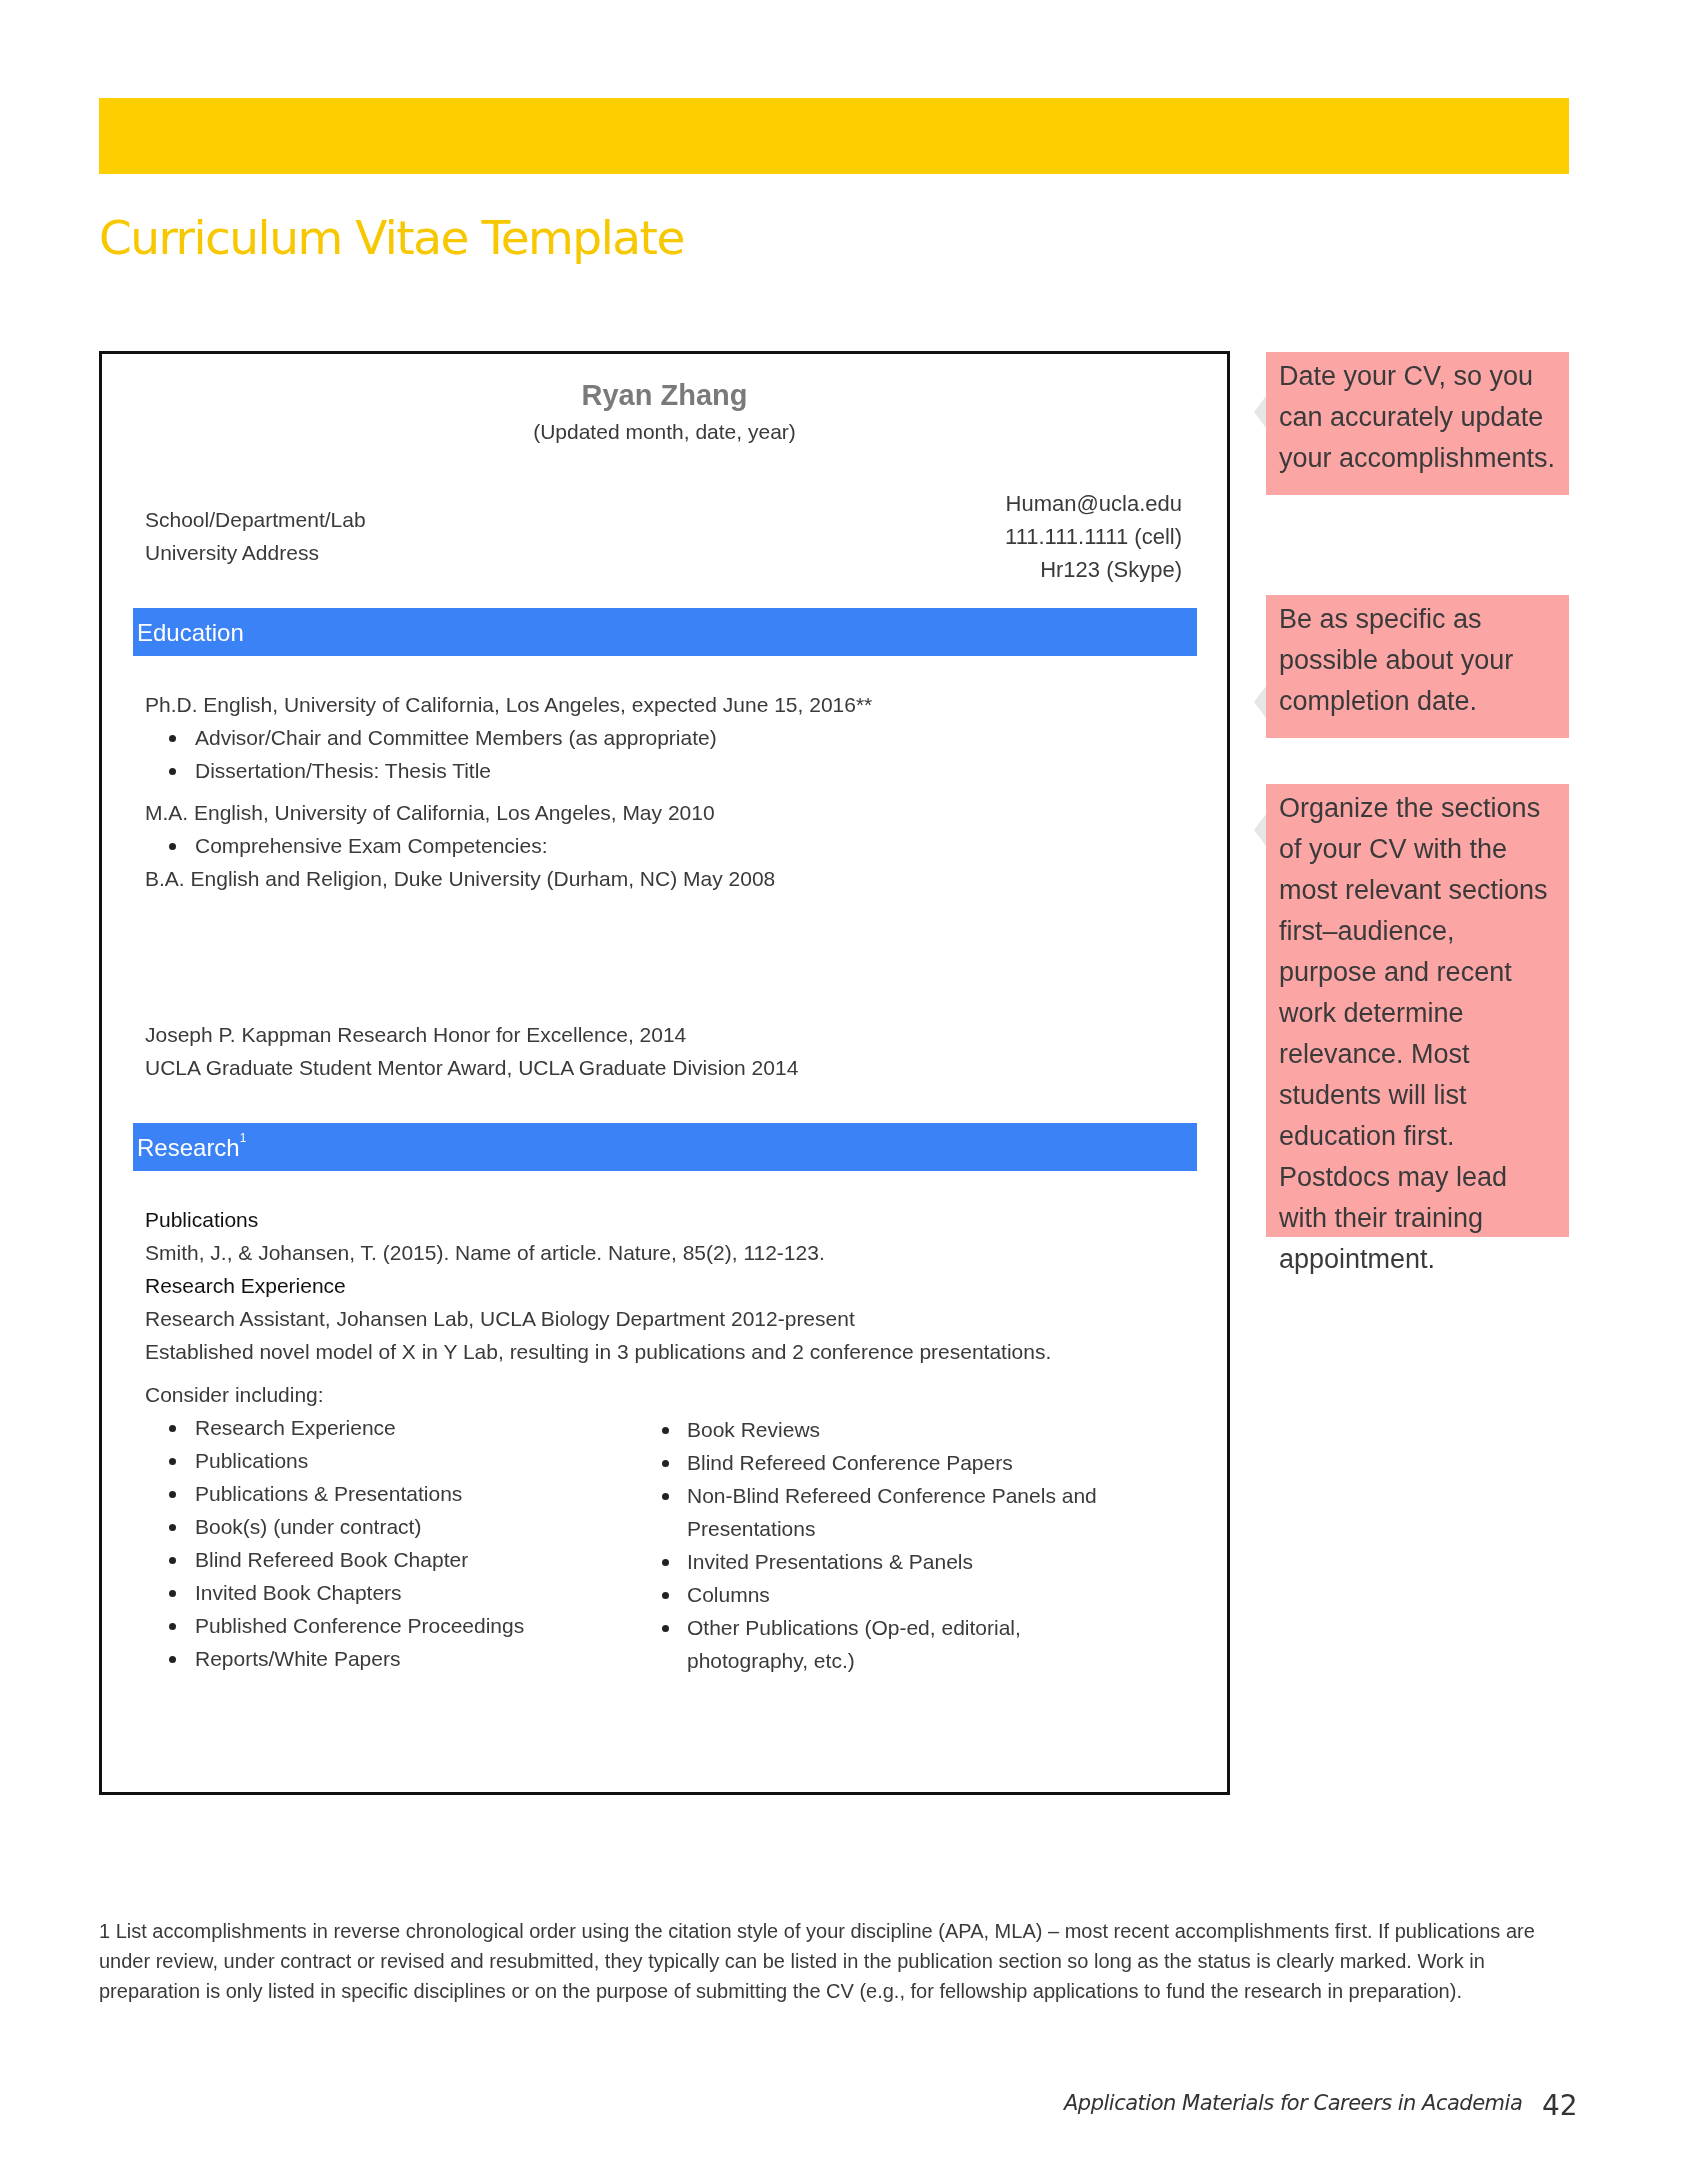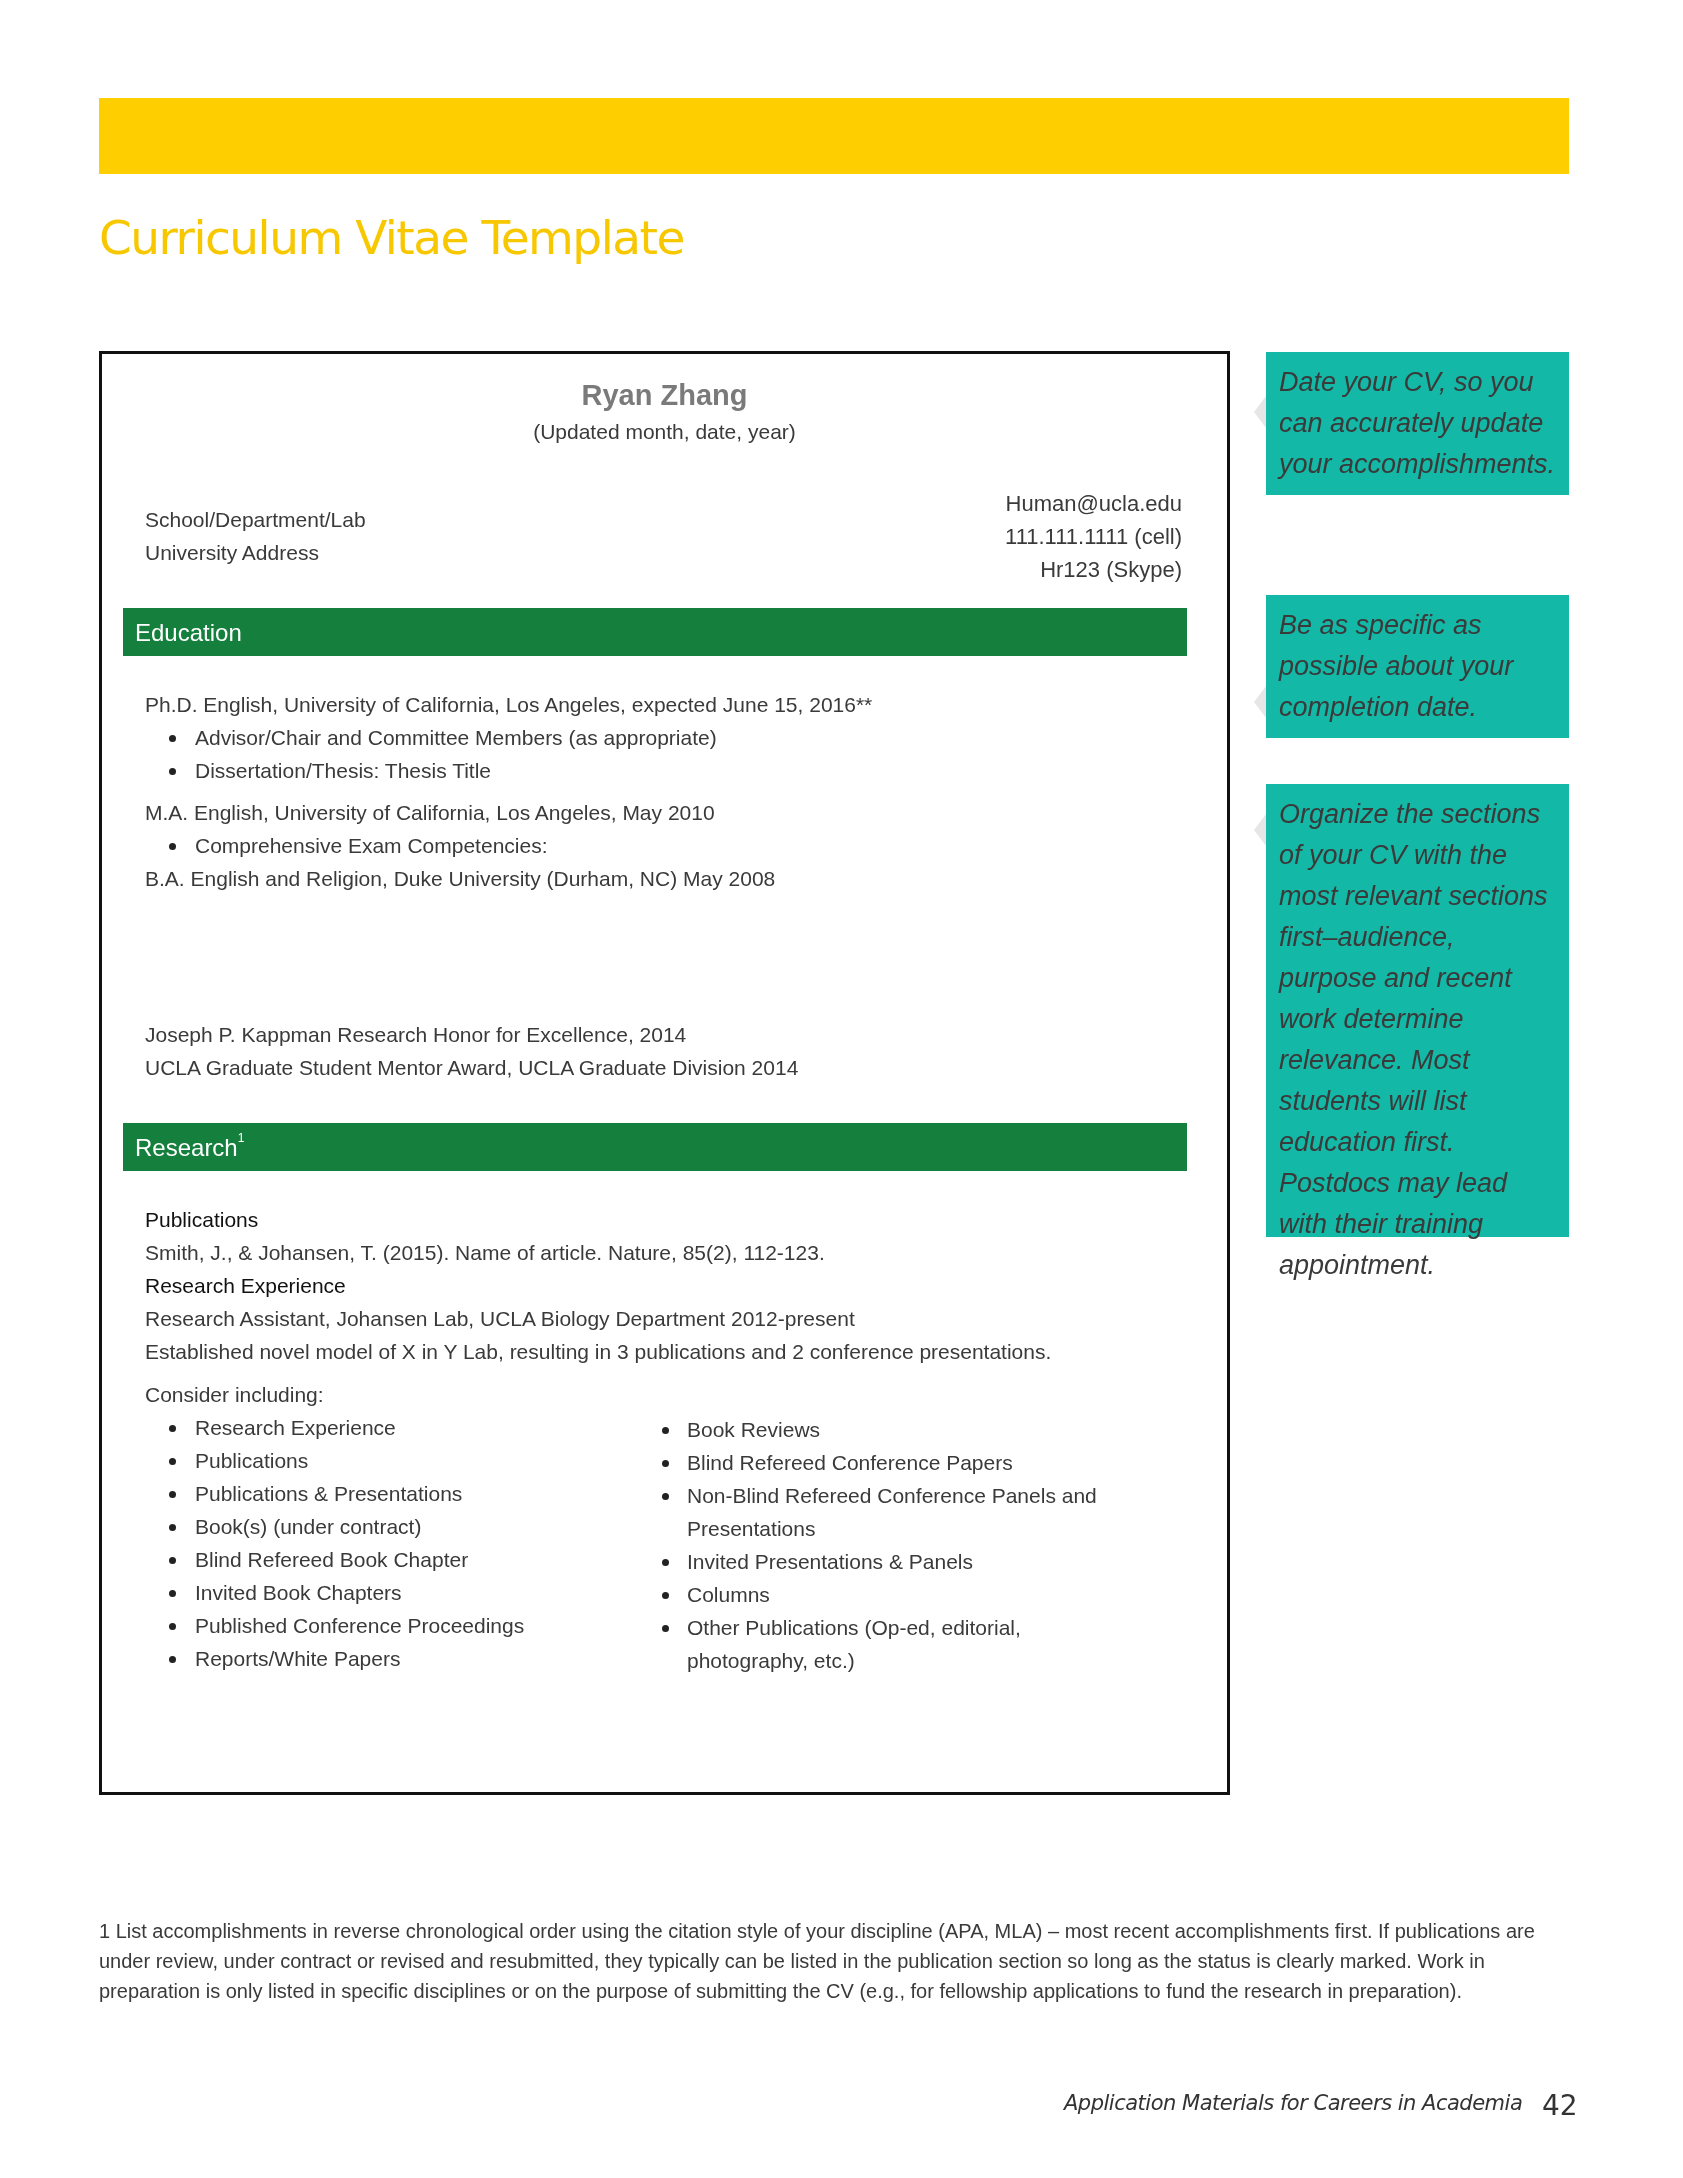--- a/index.html
+++ b/index.html
@@ -8,34 +8,34 @@
   .abs { position:absolute; }
   .yellow-bar { left:99px; top:98px; width:1470px; height:76px; background:#FFCE00; }
   .title { left:99px; top:210px; font-family:"DejaVu Sans", sans-serif; font-size:47px;
            color:#F7C700; letter-spacing:-1.5px; white-space:nowrap; }
   .cv-box { left:99px; top:351px; width:1125px; height:1438px; border:3px solid #111;
             box-sizing:content-box; }
   .name { left:0; width:100%; top:25px; text-align:center; font-size:29px; font-weight:bold; color:#7a7a7a; }
   .updated { left:0; width:100%; top:66px; text-align:center; font-size:21px; color:#3a3a3a; }
   .addr { left:43px; font-size:21px; line-height:33px; }
   .contact { right:45px; text-align:right; font-size:22px; line-height:33px; }
-  .sec-bar { left:21px; width:1064px; height:48px; background:#15803d; color:#ffffff;
-             font-size:24px; line-height:50px; padding-left:12px; box-sizing:border-box; }
+  .sec-bar { left:31px; width:1064px; height:48px; background:#3b82f6; color:#ffffff;
+             font-size:24px; line-height:50px; padding-left:4px; box-sizing:border-box; }
   .sec-bar sup { font-size:12px; vertical-align:top; line-height:30px; }
   .line { left:43px; font-size:21px; line-height:33px; white-space:nowrap; }
   .bul { position:relative; padding-left:50px; }
   .bul::before { content:""; position:absolute; left:24px; top:14px; width:7px; height:7px;
                  border-radius:50%; background:#222; }
   .dark { color:#111; }
   ul.plain { list-style:none; margin:0; padding:0; }
   .col2 { left:560px; font-size:21px; line-height:33px; width:475px; }
   .col2 .bul { padding-left:25px; }
   .col2 .bul::before { left:0; }
-  .callout { left:1266px; width:303px; background:#14b8a6; color:#3a3a3a; font-size:27px;
-             line-height:41px; padding:10px 10px 10px 13px; box-sizing:border-box;font-style:italic; }
+  .callout { left:1266px; width:303px; background:#fca5a5; color:#3a3a3a; font-size:27px;
+             line-height:41px; padding:4px 10px 10px 13px; box-sizing:border-box; }
   .callout::before { content:""; position:absolute; left:-12px; width:0; height:0;
              border-top:16px solid transparent; border-bottom:16px solid transparent;
              border-right:12px solid #e6e6e6; }
   .c1::before { top:44px; } .c2::before { top:91px; } .c3::before { top:30px; }
   .footnote { left:99px; top:1916px; width:1485px; font-size:20px; line-height:30px; color:#3a3a3a; }
   .footer-title { left:1064px; top:2091px; font-family:"DejaVu Sans", sans-serif; font-style:italic;
                   font-size:21px; color:#333; letter-spacing:-0.5px; white-space:nowrap; }
   .page-num { left:1542px; top:2089px; font-family:"DejaVu Sans", sans-serif; font-size:28px; color:#333; }
 </style>
 </head>

